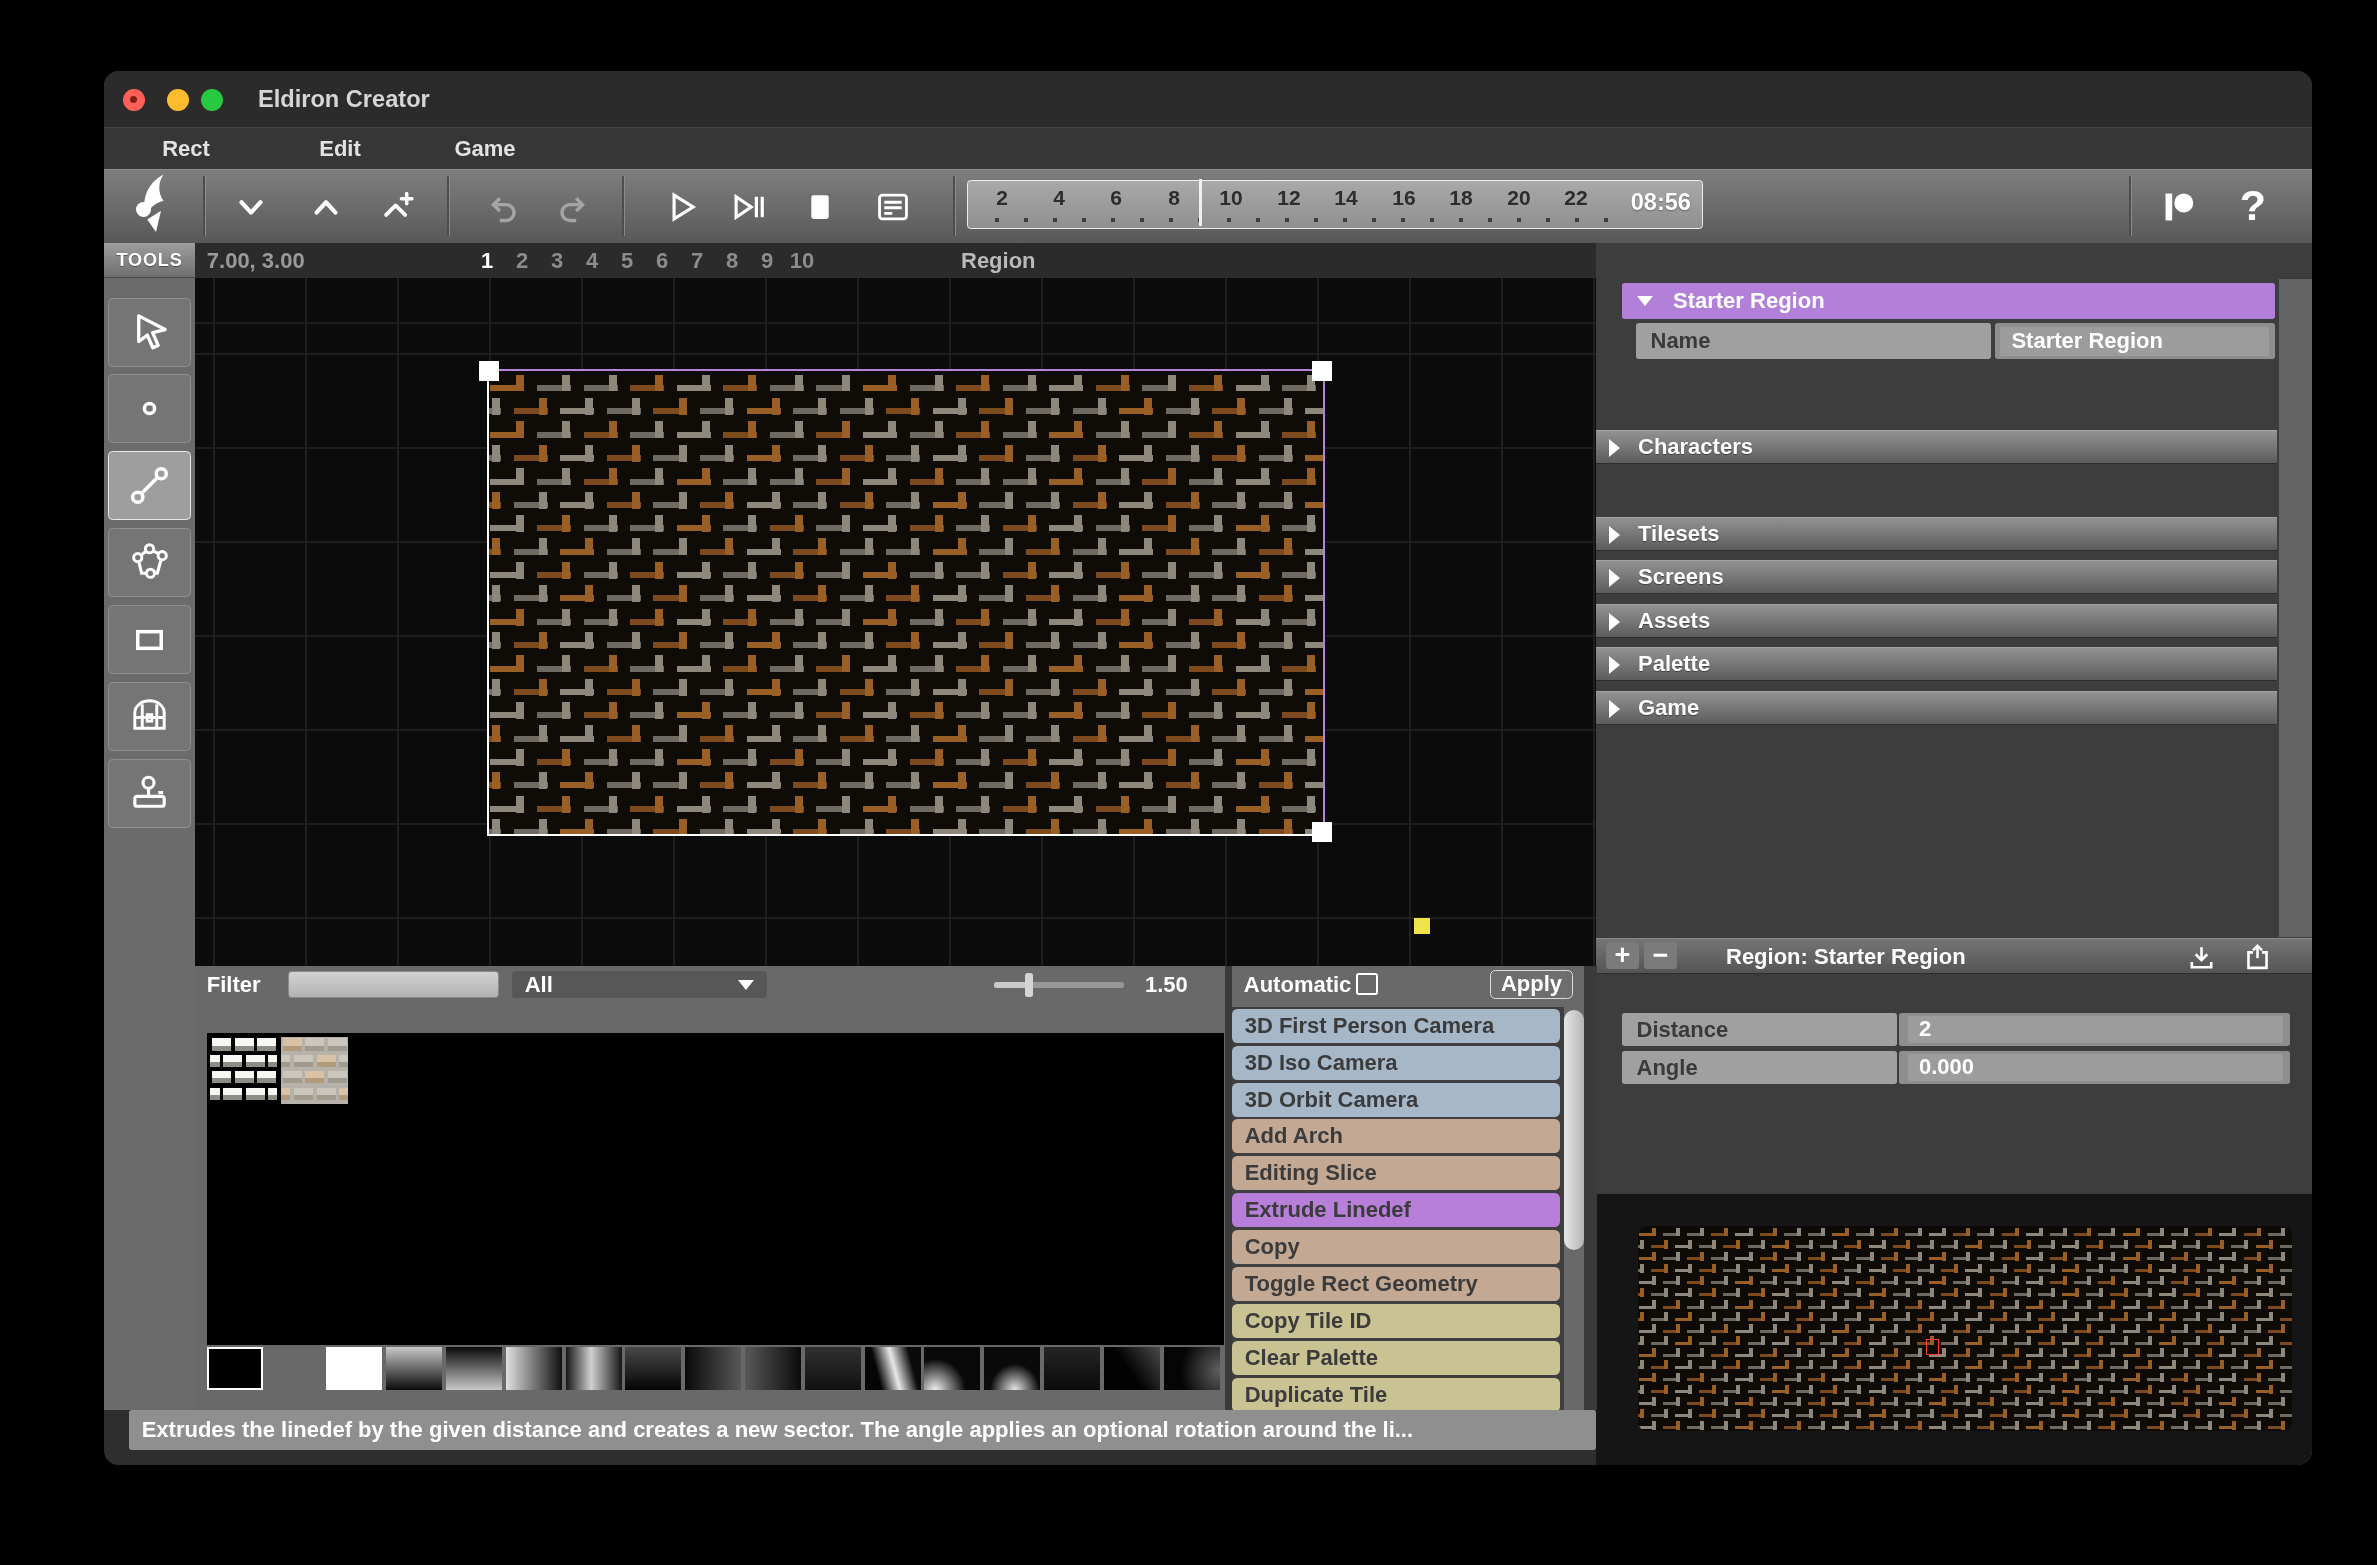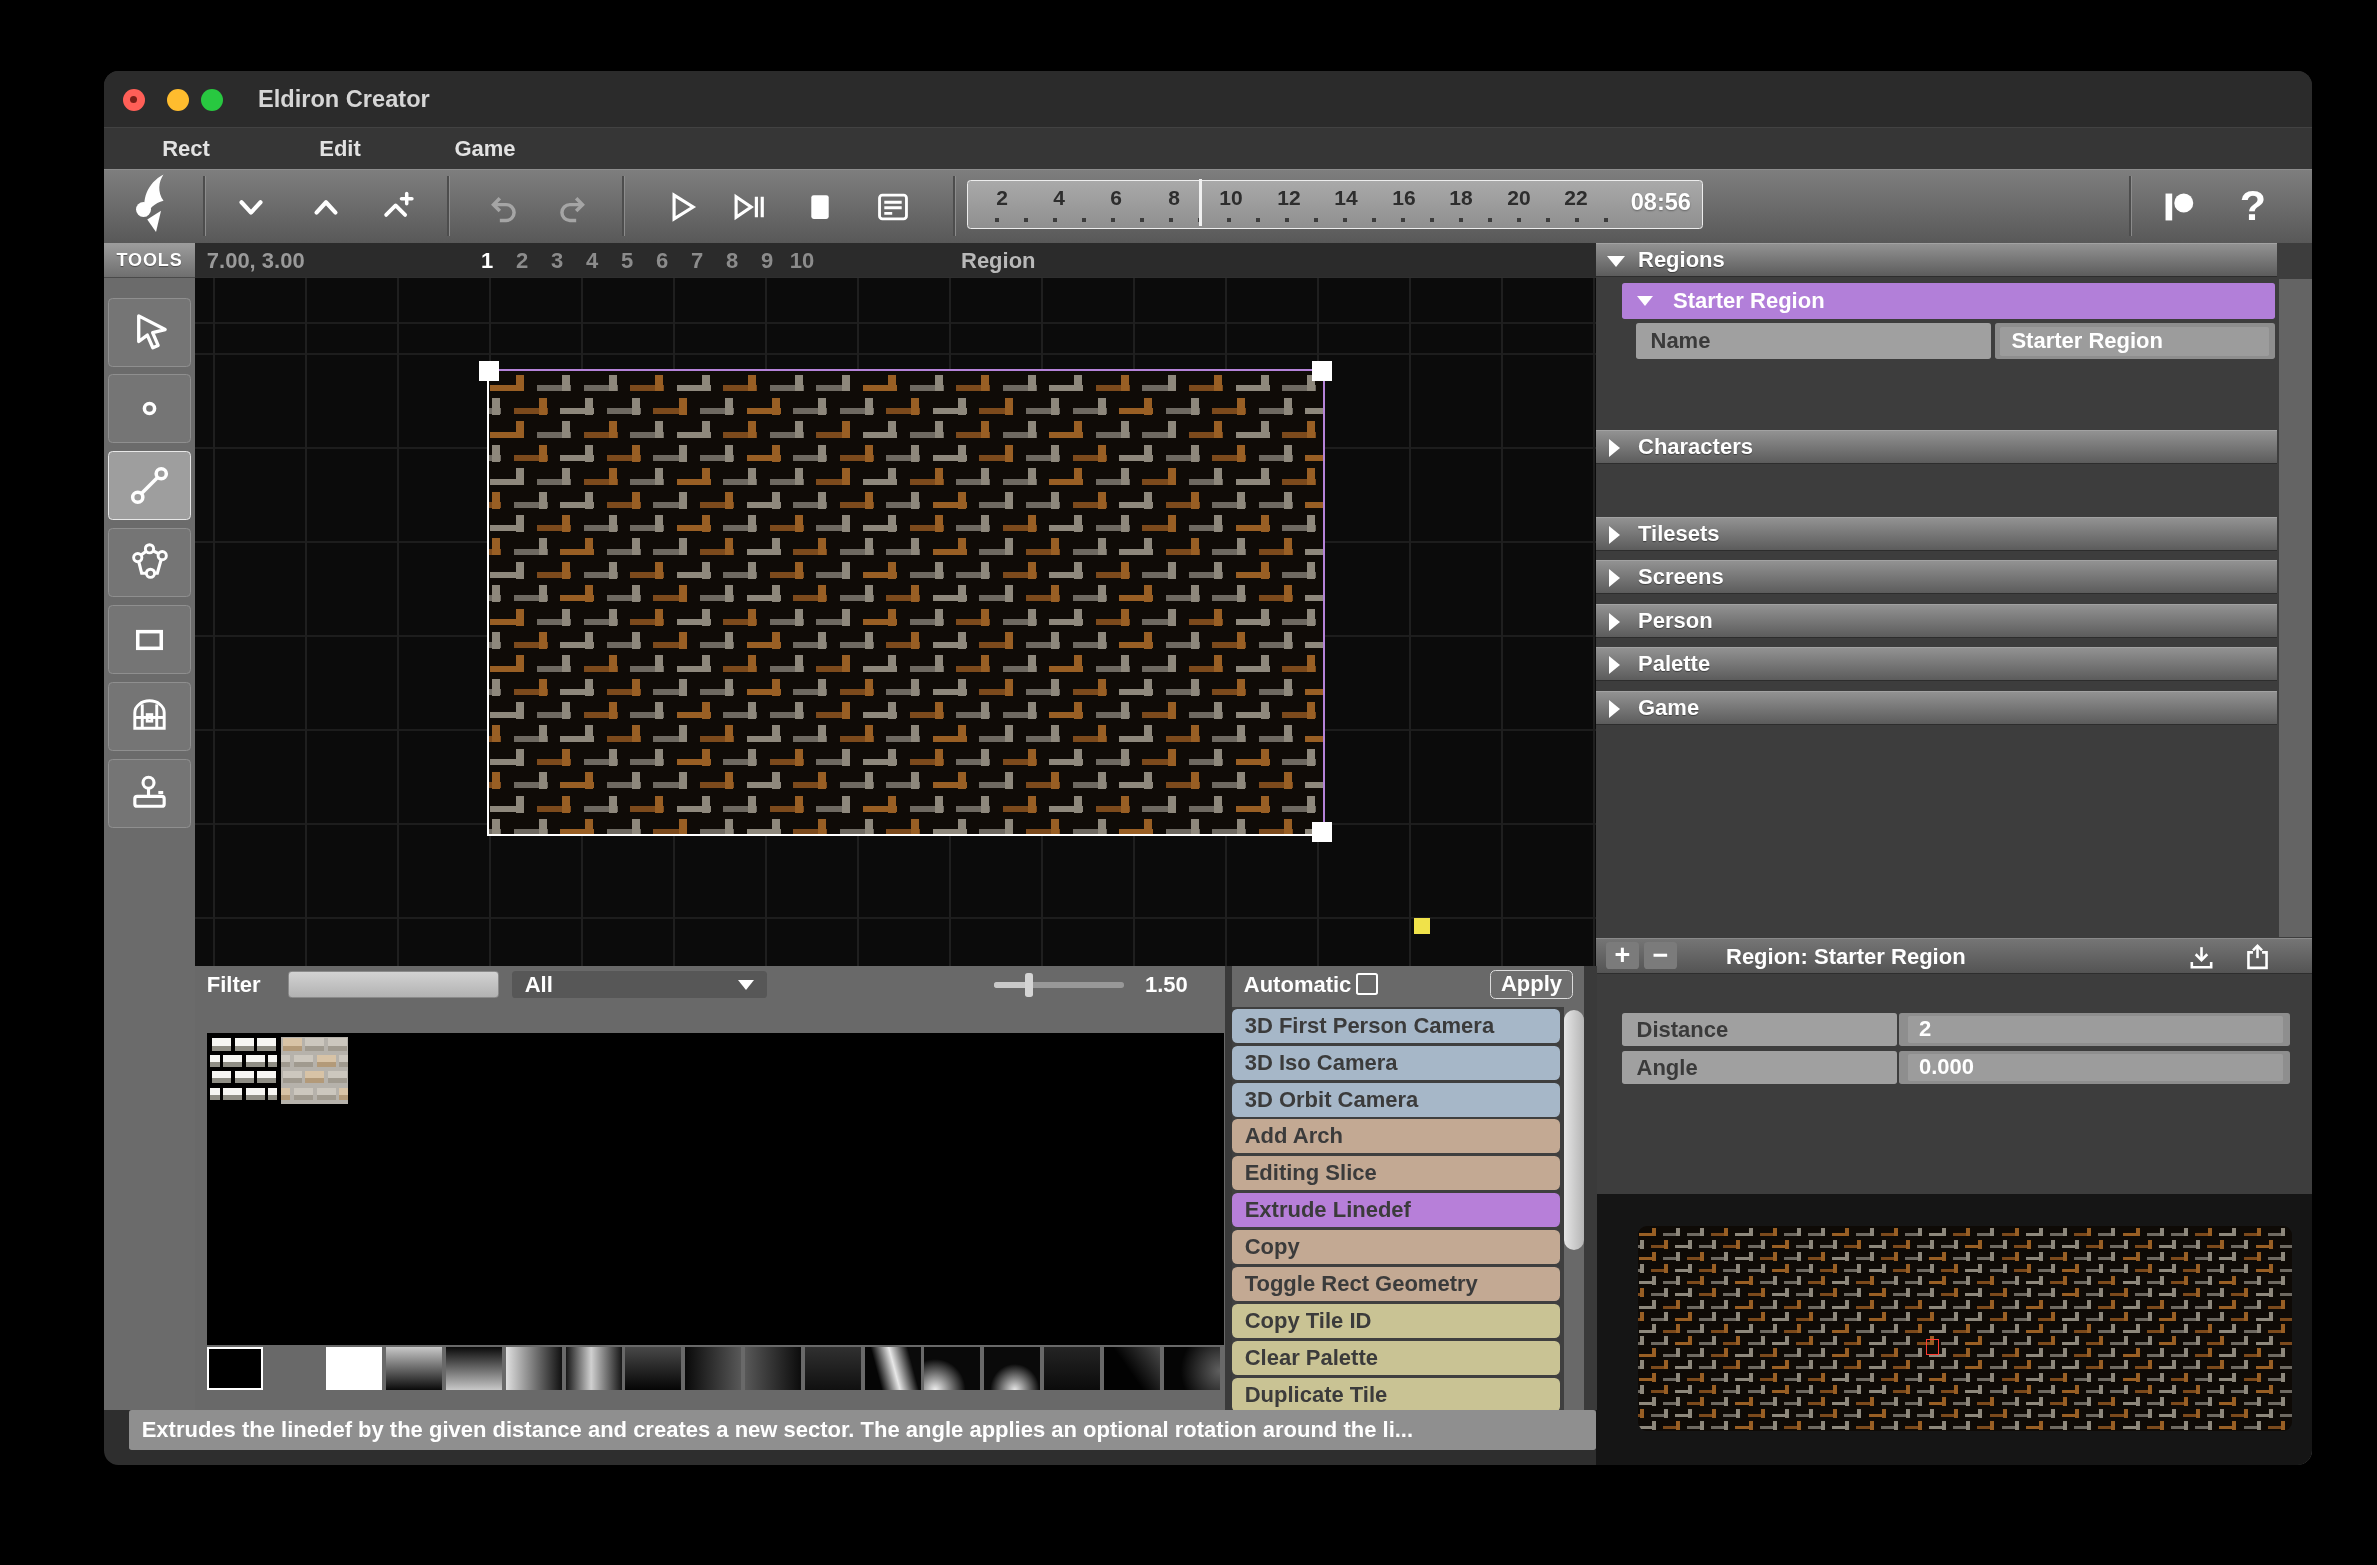--- a/index.html
+++ b/index.html
@@ -1002,24 +1002,20 @@
       <div class="handle" style="left:-10px;top:-10px;"></div>
       <div class="handle" style="left:823px;top:-10px;"></div>
       <div class="handle" style="left:823px;top:451px;"></div>
     </div>
     <div class="yellow-marker" style="left:1219px;top:640px;"></div>
   </div>
 
   <div class="rpanel"></div>
   <div class="rstrip"></div>
 
-  <div class="sect" style="top:172px;">
-    <span class="tri-down"></span>
-    <span class="lbl">Regions</span>
-  </div>
   <div class="region-row">
     <span class="tri-down"></span>
     <span class="lbl">Starter Region</span>
   </div>
   <div class="kv-label" style="left:1532px;top:252px;width:355px;height:36px;">Name</div>
   <div class="kv-value" style="left:1891px;top:252px;width:280px;height:36px;">
     <div class="kv-inner" style="left:5.4px;top:3.6px;width:269px;height:29px;">Starter Region</div>
   </div>
   <div id="tree-sections"></div>
 
@@ -2154,21 +2150,21 @@
       <div class="sect" style="top: 446px;">
         <span class="tri-right"></span>
         <span class="lbl">Tilesets</span>
       </div>
       <div class="sect" style="top: 489px;">
         <span class="tri-right"></span>
         <span class="lbl">Screens</span>
       </div>
       <div class="sect" style="top: 533px;">
         <span class="tri-right"></span>
-        <span class="lbl">Person</span>
+        <span class="lbl">Assets</span>
       </div>
       <div class="sect" style="top: 576px;">
         <span class="tri-right"></span>
         <span class="lbl">Palette</span>
       </div>
       <div class="sect" style="top: 620px;">
         <span class="tri-right"></span>
         <span class="lbl">Game</span>
       </div>
     </div>

